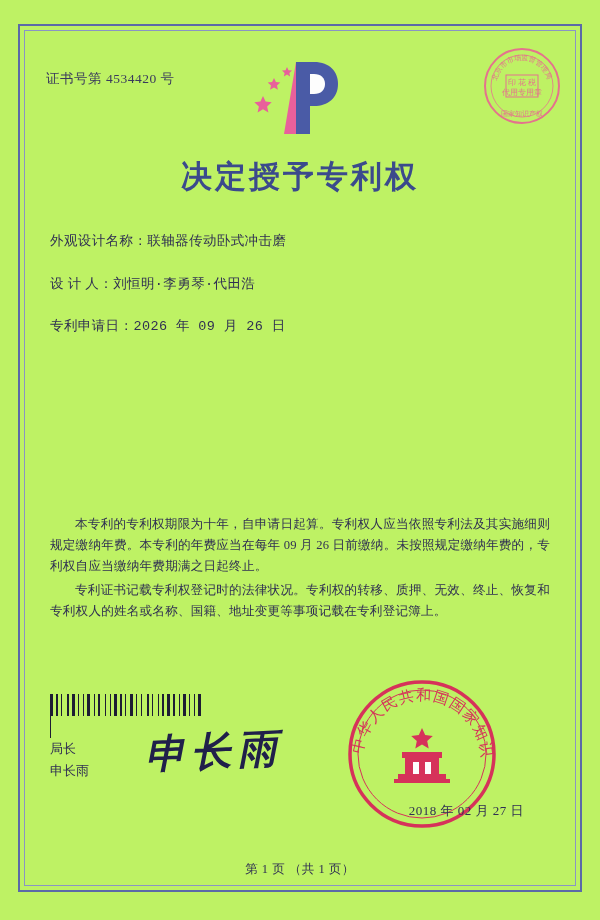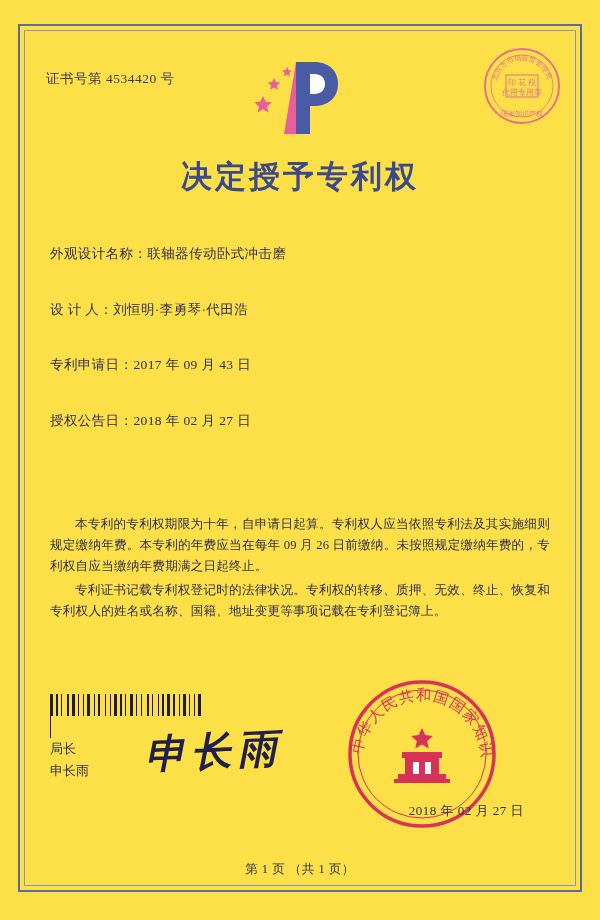--- a/index.html
+++ b/index.html
@@ -11,21 +11,21 @@
     width: 600px;
     height: 920px;
     font-family: "Liberation Serif", serif;
     color: #2b2b4a;
     overflow: hidden;
   }
   .certificate {
     position: relative;
     width: 600px;
     height: 920px;
-    background: #fde047;
+    background: #bef264;
     box-sizing: border-box;
   }
   .outer-border {
     position: absolute;
     left: 18px;
     top: 24px;
     right: 18px;
     bottom: 28px;
     border: 2px solid #5b6aa8;
     box-sizing: border-box;
@@ -96,24 +96,24 @@
   }
   .field-row {
     font-size: 13.5px;
     color: #2f2f52;
     margin-bottom: 24.5px;
     letter-spacing: 0.4px;
     white-space: nowrap;
   }
   .field-label {
     display: inline-block;
-    margin-top: 13px;
   }
   .field-value {
     display: inline;
+    font-family: Liberation Mono, monospace;
   }
 
   
   .paragraphs {
     position: absolute;
     left: 10px;
     right: 10px;
     top: 468px;
   }
   .para {
@@ -239,24 +239,21 @@
     <div class="title">决定授予专利权</div>
 
     <div class="fields">
       <div class="field-row">
         <span class="field-label">外观设计名称：</span><span class="field-value">联轴器传动卧式冲击磨</span>
       </div>
       <div class="field-row">
         <span class="field-label">设  计  人：</span><span class="field-value">刘恒明·李勇琴·代田浩</span>
       </div>
       <div class="field-row">
-        <span class="field-label">专利申请日：</span><span class="field-value">2017 年 09 月 43 日</span>
-      </div>
-      <div class="field-row">
-        <span class="field-label">授权公告日：</span><span class="field-value">2018 年 02 月 27 日</span>
+        <span class="field-label">专利申请日：</span><span class="field-value">2026 年 09 月 26 日</span>
       </div>
     </div>
 
     <div class="paragraphs">
       <div class="para">本专利的专利权期限为十年，自申请日起算。专利权人应当依照专利法及其实施细则规定缴纳年费。本专利的年费应当在每年 09 月 26 日前缴纳。未按照规定缴纳年费的，专利权自应当缴纳年费期满之日起终止。</div>
       <div class="para">专利证书记载专利权登记时的法律状况。专利权的转移、质押、无效、终止、恢复和专利权人的姓名或名称、国籍、地址变更等事项记载在专利登记簿上。</div>
     </div>
 
     <div class="barcode"><span style="width: 3px;"></span><span style="width: 1px; background: transparent;"></span><span style="width: 2px;"></span><span style="width: 1px; background: transparent;"></span><span style="width: 1px;"></span><span style="width: 3px; background: transparent;"></span><span style="width: 2px;"></span><span style="width: 1px; background: transparent;"></span><span style="width: 3px;"></span><span style="width: 1px; background: transparent;"></span><span style="width: 1px;"></span><span style="width: 2px; background: transparent;"></span><span style="width: 1px;"></span><span style="width: 1px; background: transparent;"></span><span style="width: 3px;"></span><span style="width: 2px; background: transparent;"></span><span style="width: 1px;"></span><span style="width: 1px; background: transparent;"></span><span style="width: 2px;"></span><span style="width: 3px; background: transparent;"></span><span style="width: 1px;"></span><span style="width: 2px; background: transparent;"></span><span style="width: 1px;"></span><span style="width: 1px; background: transparent;"></span><span style="width: 3px;"></span><span style="width: 1px; background: transparent;"></span><span style="width: 2px;"></span><span style="width: 1px; background: transparent;"></span><span style="width: 1px;"></span><span style="width: 2px; background: transparent;"></span><span style="width: 3px;"></span><span style="width: 1px; background: transparent;"></span><span style="width: 1px;"></span><span style="width: 2px; background: transparent;"></span><span style="width: 1px;"></span><span style="width: 3px; background: transparent;"></span><span style="width: 2px;"></span><span style="width: 1px; background: transparent;"></span><span style="width: 1px;"></span><span style="width: 3px; background: transparent;"></span><span style="width: 1px;"></span><span style="width: 1px; background: transparent;"></span><span style="width: 2px;"></span><span style="width: 1px; background: transparent;"></span><span style="width: 3px;"></span><span style="width: 1px; background: transparent;"></span><span style="width: 2px;"></span><span style="width: 2px; background: transparent;"></span><span style="width: 1px;"></span><span style="width: 1px; background: transparent;"></span><span style="width: 3px;"></span><span style="width: 1px; background: transparent;"></span><span style="width: 1px;"></span><span style="width: 2px; background: transparent;"></span><span style="width: 1px;"></span><span style="width: 1px; background: transparent;"></span><span style="width: 3px;"></span><span style="width: 2px; background: transparent;"></span><span style="width: 1px;"></span><span style="width: 1px; background: transparent;"></span></div>
 

